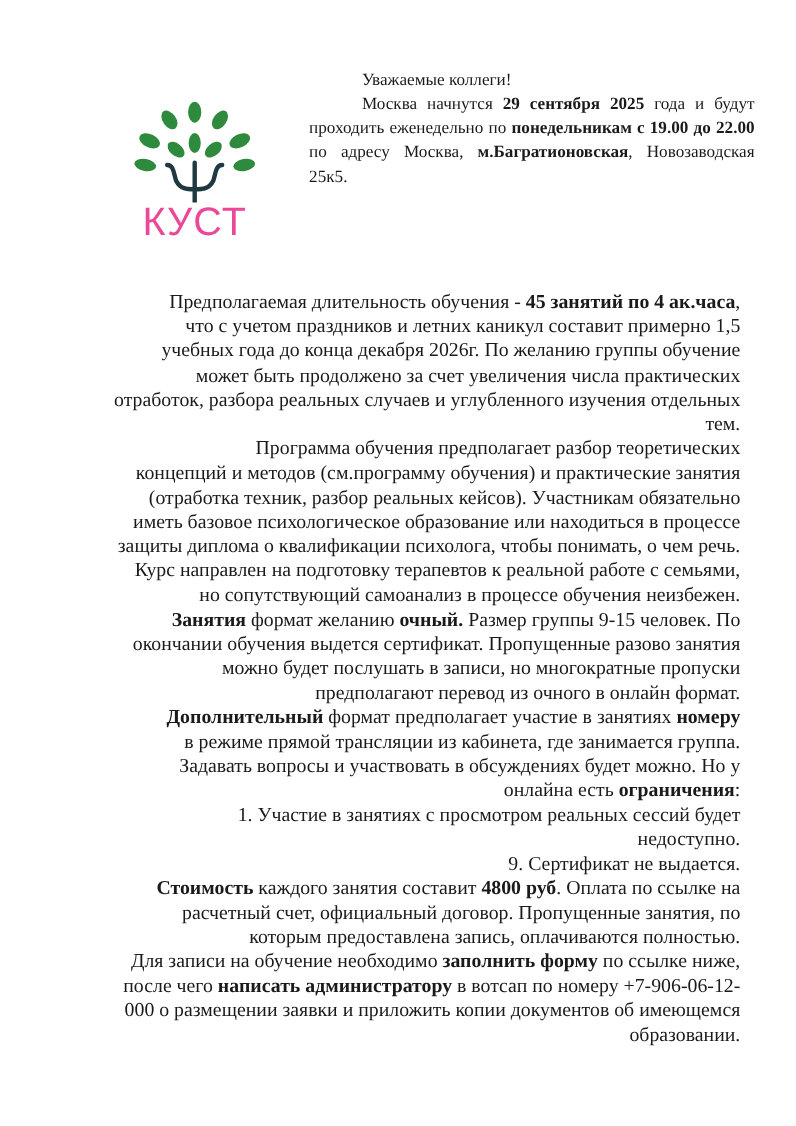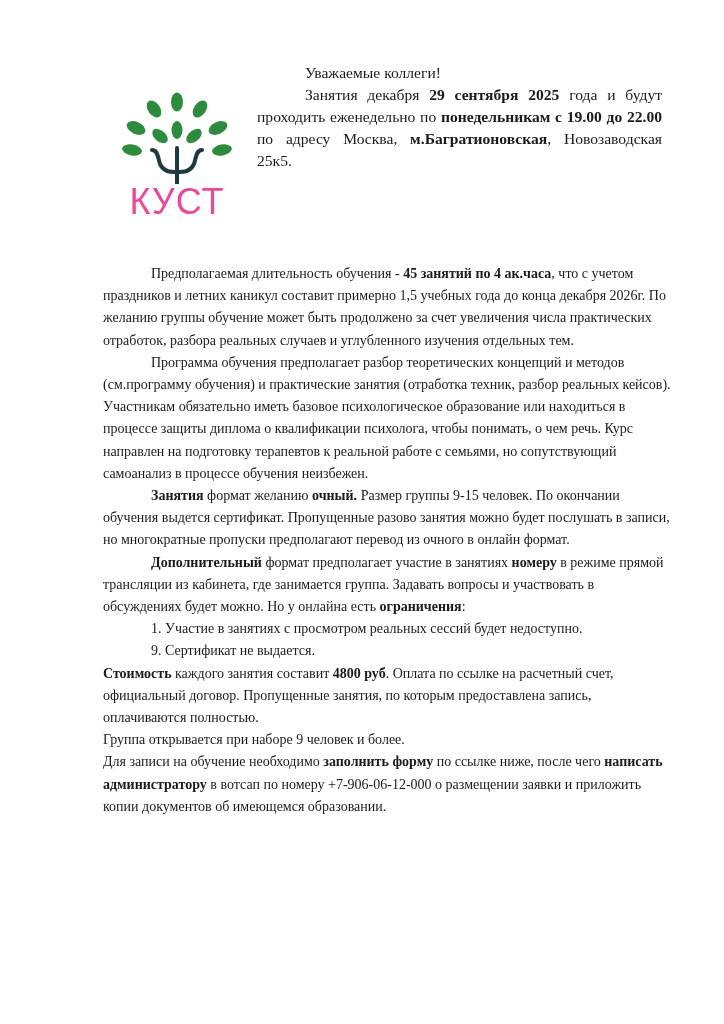--- a/index.html
+++ b/index.html
@@ -4,26 +4,26 @@
 <style>
   html, body { margin:0; padding:0; background:#ffffff; }
   body { width:724px; height:1024px; position:relative; overflow:hidden;
          font-family:"Liberation Serif", "DejaVu Serif", serif; color:#1a1a1a; }
   .page { position:absolute; left:0; top:0; width:724px; height:1024px; background:#fff; }
   .logo { position:absolute; left:118px; top:92px; width:118px; height:132px; }
   .logo svg { display:block; }
   .logo-text { position:absolute; left:0; top:90px; width:118px; text-align:center;
                font-family:"Liberation Sans", "DejaVu Sans", sans-serif; font-size:36px;
                letter-spacing:1px; color:#ec4899; line-height:40px; }
-  .head { position:absolute; left:257px; top:62px; width:405px; font-size:15.6px; line-height:22px; }
+  .head { position:absolute; left:281px; top:62px; width:405px; font-size:15.6px; line-height:22px; }
   .greeting { padding-left:48px; margin:0 0 22px 0; }
   .j { text-align:justify; text-align-last:auto; }
   .head p { margin:0; }
   .ind { text-indent:48px; }
-  .body { position:absolute; left:103px; top:263px; width:570px; font-size:14px; line-height:22.2px; }
+  .body { position:absolute; left:103px; top:263px; width:570px; font-size:18px; line-height:22.2px;text-align:right; }
   .body p { margin:0; }
   b { font-weight:bold; }
 </style>
 </head>
 <body>
 
 <div class="page">
 
   <div class="logo">
     <svg width="118" height="92" viewBox="0 0 118 92">
@@ -42,28 +42,27 @@
       <g fill="none" stroke="#1e3a40" stroke-width="4" stroke-linecap="round">
         <path d="M34 58 C40 58 40 66 42 72 C46 80 52 80 59 80 C66 80 72 80 76 72 C78 66 78 58 84 58"></path>
         <line x1="59" y1="56" x2="59" y2="92"></line>
       </g>
     </svg>
     <div class="logo-text">КУСТ</div>
   </div>
 
   <div class="head">
     <p class="greeting">Уважаемые коллеги!</p>
-    <p class="j ind"><span>Занятия декабря </span><b>29 сентября 2025</b><span> года и будут проходить еженедельно по </span><b>понедельникам с 19.00 до 22.00</b><span> по адресу Москва, </span><b>м.Багратионовская</b><span>, Новозаводская 25к5.</span></p>
+    <p class="j ind"><span>Москва начнутся </span><b>29 сентября 2025</b><span> года и будут проходить еженедельно по </span><b>понедельникам с 19.00 до 22.00</b><span> по адресу Москва, </span><b>м.Багратионовская</b><span>, Новозаводская 25к5.</span></p>
   </div>
 
   <div class="body">
     <p class="ind"><span>Предполагаемая длительность обучения -  </span><b>45 занятий по 4 ак.часа</b><span>, что с учетом праздников и летних каникул составит примерно 1,5 учебных года до конца декабря 2026г. По желанию группы обучение может быть продолжено за счет увеличения числа практических отработок, разбора реальных случаев и углубленного изучения отдельных тем.</span></p>
     <p class="ind">Программа обучения предполагает разбор теоретических концепций и методов (см.программу обучения) и практические занятия (отработка техник, разбор реальных кейсов). Участникам обязательно иметь базовое психологическое образование или находиться в процессе защиты диплома о квалификации психолога, чтобы понимать, о чем речь. Курс направлен на подготовку терапевтов к реальной работе с семьями, но сопутствующий самоанализ в процессе обучения неизбежен.</p>
     <p class="ind"><b>Занятия</b><span> формат желанию </span><b>очный.</b><span> Размер группы 9-15 человек. По окончании обучения выдется сертификат. Пропущенные разово занятия можно будет послушать в записи, но многократные пропуски предполагают перевод из очного в онлайн формат.</span></p>
     <p class="ind"><b>Дополнительный</b><span> формат предполагает участие в занятиях </span><b>номеру</b><span> в режиме прямой трансляции из кабинета, где занимается группа. Задавать вопросы и участвовать в обсуждениях будет можно. Но у онлайна есть </span><b>ограничения</b><span>:</span></p>
     <p class="ind">1. Участие в занятиях с просмотром реальных сессий будет недоступно.</p>
     <p class="ind">9. Сертификат не выдается.</p>
     <p><b>Стоимость</b><span> каждого занятия составит </span><b>4800 руб</b><span>. Оплата по ссылке на расчетный счет, официальный договор. Пропущенные занятия, по которым предоставлена запись, оплачиваются полностью.</span></p>
-    <p>Группа открывается при наборе 9 человек и более.</p>
     <p><span>Для записи на обучение необходимо </span><b>заполнить форму</b><span> по ссылке ниже, после чего </span><b>написать администратору</b><span> в вотсап по номеру +7-906-06-12-000 о размещении заявки и приложить копии документов об имеющемся образовании.</span></p>
   </div>
 
 </div>
 
 </body></html>

